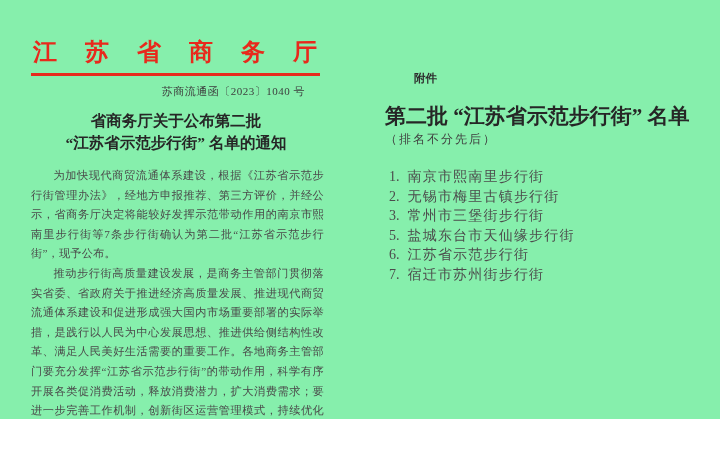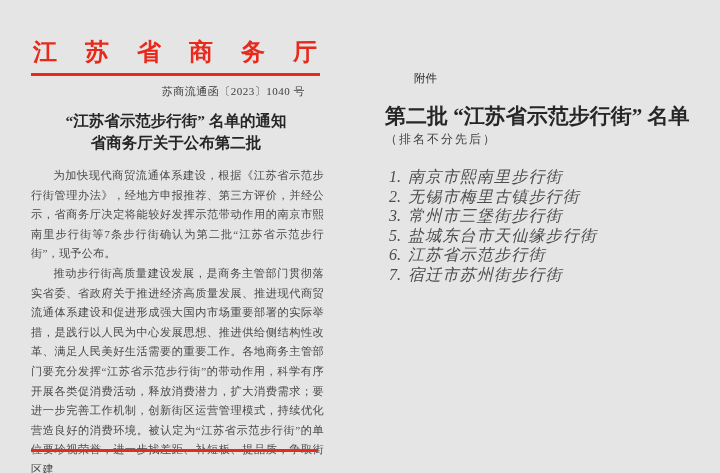--- a/index.html
+++ b/index.html
@@ -1,17 +1,17 @@
 <!DOCTYPE html>
 <html><head>
 <meta charset="utf-8">
 <style>
   html,body { margin:0; padding:0; background:#ffffff; }
   .canvas {
-    position:relative; width:720px; height:473px; background:#e5e5e5;
+    position:relative; width:720px; height:419px; background:#86efac;
     font-family:"Liberation Serif","DejaVu Serif",serif; overflow:hidden;
   }
 
   
   .agency-title {
     position:absolute; left:33px; top:39px;
     font-size:24px; font-weight:bold; color:#e8291c;
     letter-spacing:28px; white-space:nowrap; line-height:26px;
   }
   .header-rule {
@@ -35,52 +35,52 @@
   .doc-body p { margin:0; text-indent:2em; }
   .doc-body p.salutation { text-indent:0; }
   .footer-rule {
     position:absolute; left:31px; top:449px; width:287px; height:3px;
     background:#e8291c;
   }
 
   
   .attachment-label {
     position:absolute; left:386px; top:71px;
-    font-size:11.5px; font-weight:normal; color:#2e2e2e;padding-left:28px;
+    font-size:11.5px; font-weight:bold; color:#2e2e2e;padding-left:28px;
   }
   .list-title {
     position:absolute; left:385px; top:102px; width:285px;
     text-align:center; font-size:21px; font-weight:bold; color:#262626;
     white-space:nowrap;
   }
   .list-subtitle {
     position:absolute; left:385px; top:131px; width:285px;
     font-size:12px; letter-spacing:2px; color:#3f3f3f;
   }
   .street-list {
     position:absolute; left:389px; top:167px;
-    font-size:16px; color:#4c4c4c;font-style:italic;
+    font-size:14px; color:#4c4c4c;
   }
   .street-item { height:19.6px; line-height:19.6px; white-space:nowrap; }
   .street-item .num { display:inline-block; min-width:15px; }
   .street-item .name { letter-spacing:1.2px; }
 </style>
 </head>
 <body>
 
 <div class="canvas">
 
   <div>
     <div class="agency-title">江苏省商务厅</div>
     <div class="header-rule"></div>
     <div class="doc-number">苏商流通函〔2023〕1040 号</div>
 
     <div class="notice-title">
+      <div>省商务厅关于公布第二批</div>
       <div>“江苏省示范步行街” 名单的通知</div>
-      <div>省商务厅关于公布第二批</div>
     </div>
 
     <div class="doc-body">
       <p>为加快现代商贸流通体系建设，根据《江苏省示范步行街管理办法》，经地方申报推荐、第三方评价，并经公示，省商务厅决定将能较好发挥示范带动作用的南京市熙南里步行街等7条步行街确认为第二批“江苏省示范步行街”，现予公布。</p>
       <p>推动步行街高质量建设发展，是商务主管部门贯彻落实省委、省政府关于推进经济高质量发展、推进现代商贸流通体系建设和促进形成强大国内市场重要部署的实际举措，是践行以人民为中心发展思想、推进供给侧结构性改革、满足人民美好生活需要的重要工作。各地商务主管部门要充分发挥“江苏省示范步行街”的带动作用，科学有序开展各类促消费活动，释放消费潜力，扩大消费需求；要进一步完善工作机制，创新街区运营管理模式，持续优化营造良好的消费环境。被认定为“江苏省示范步行街”的单位要珍视荣誉，进一步找差距、补短板、提品质，争取街区建</p>
     </div>
 
     <div class="footer-rule"></div>
   </div>
 

